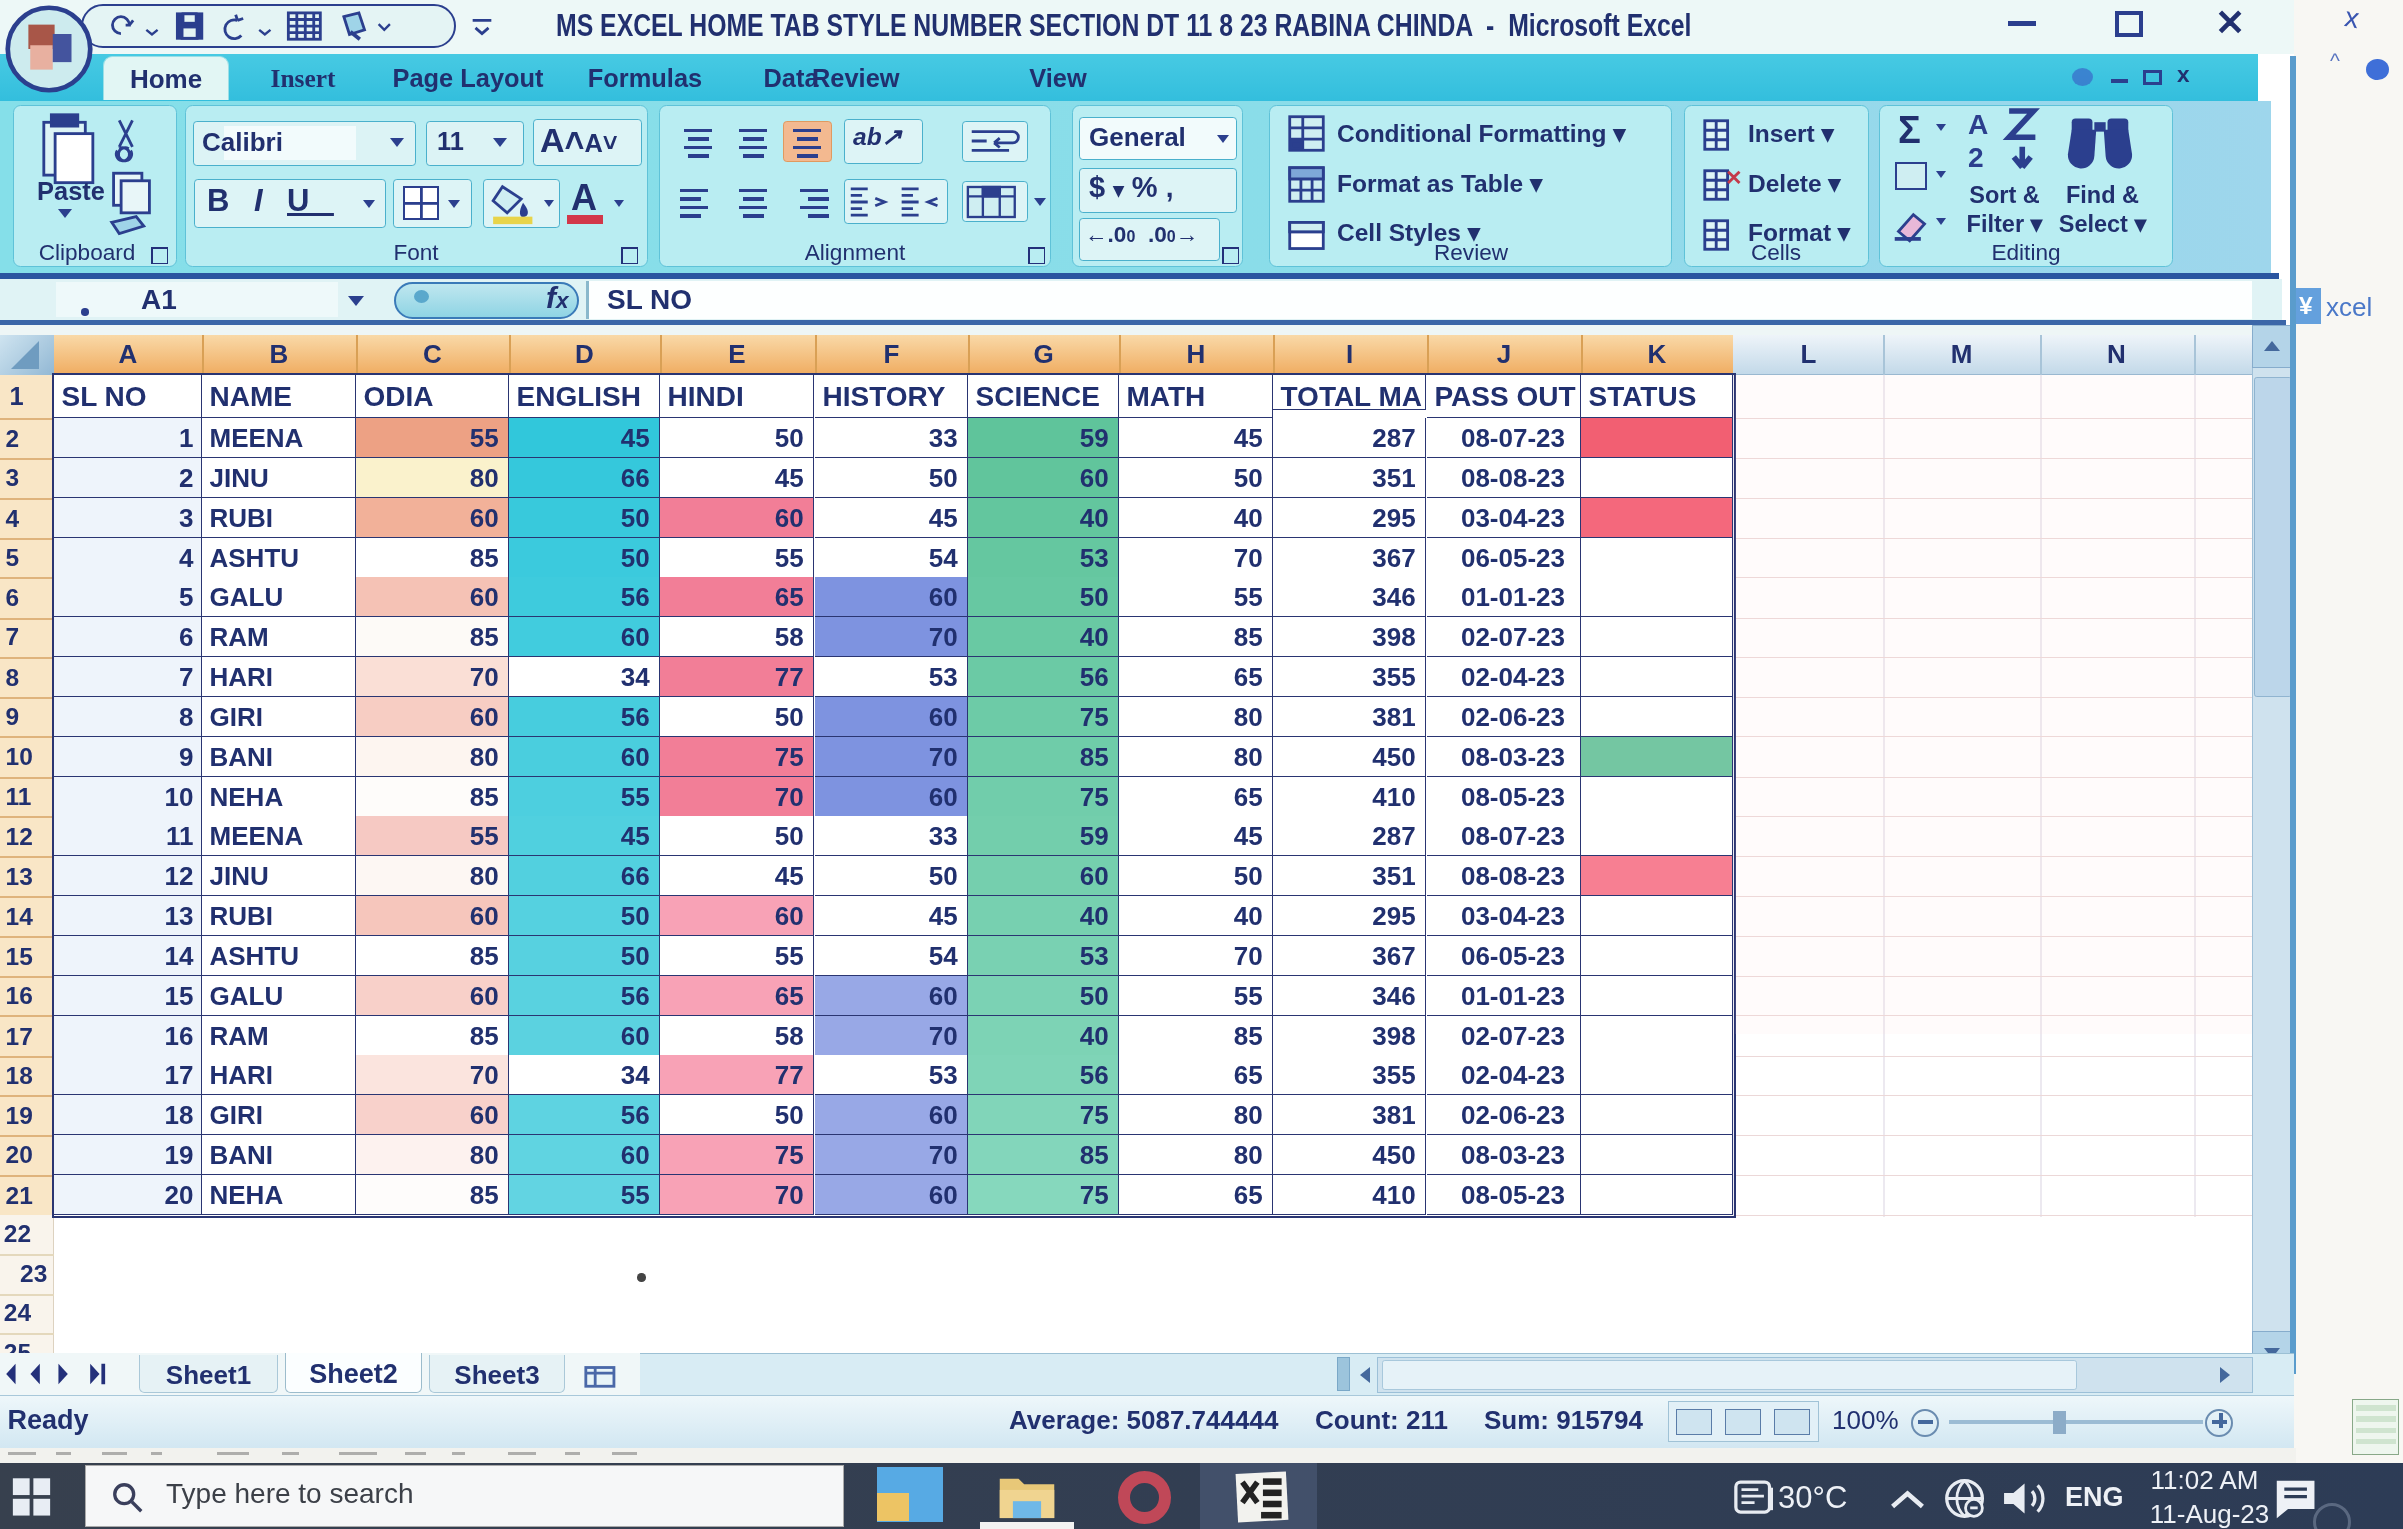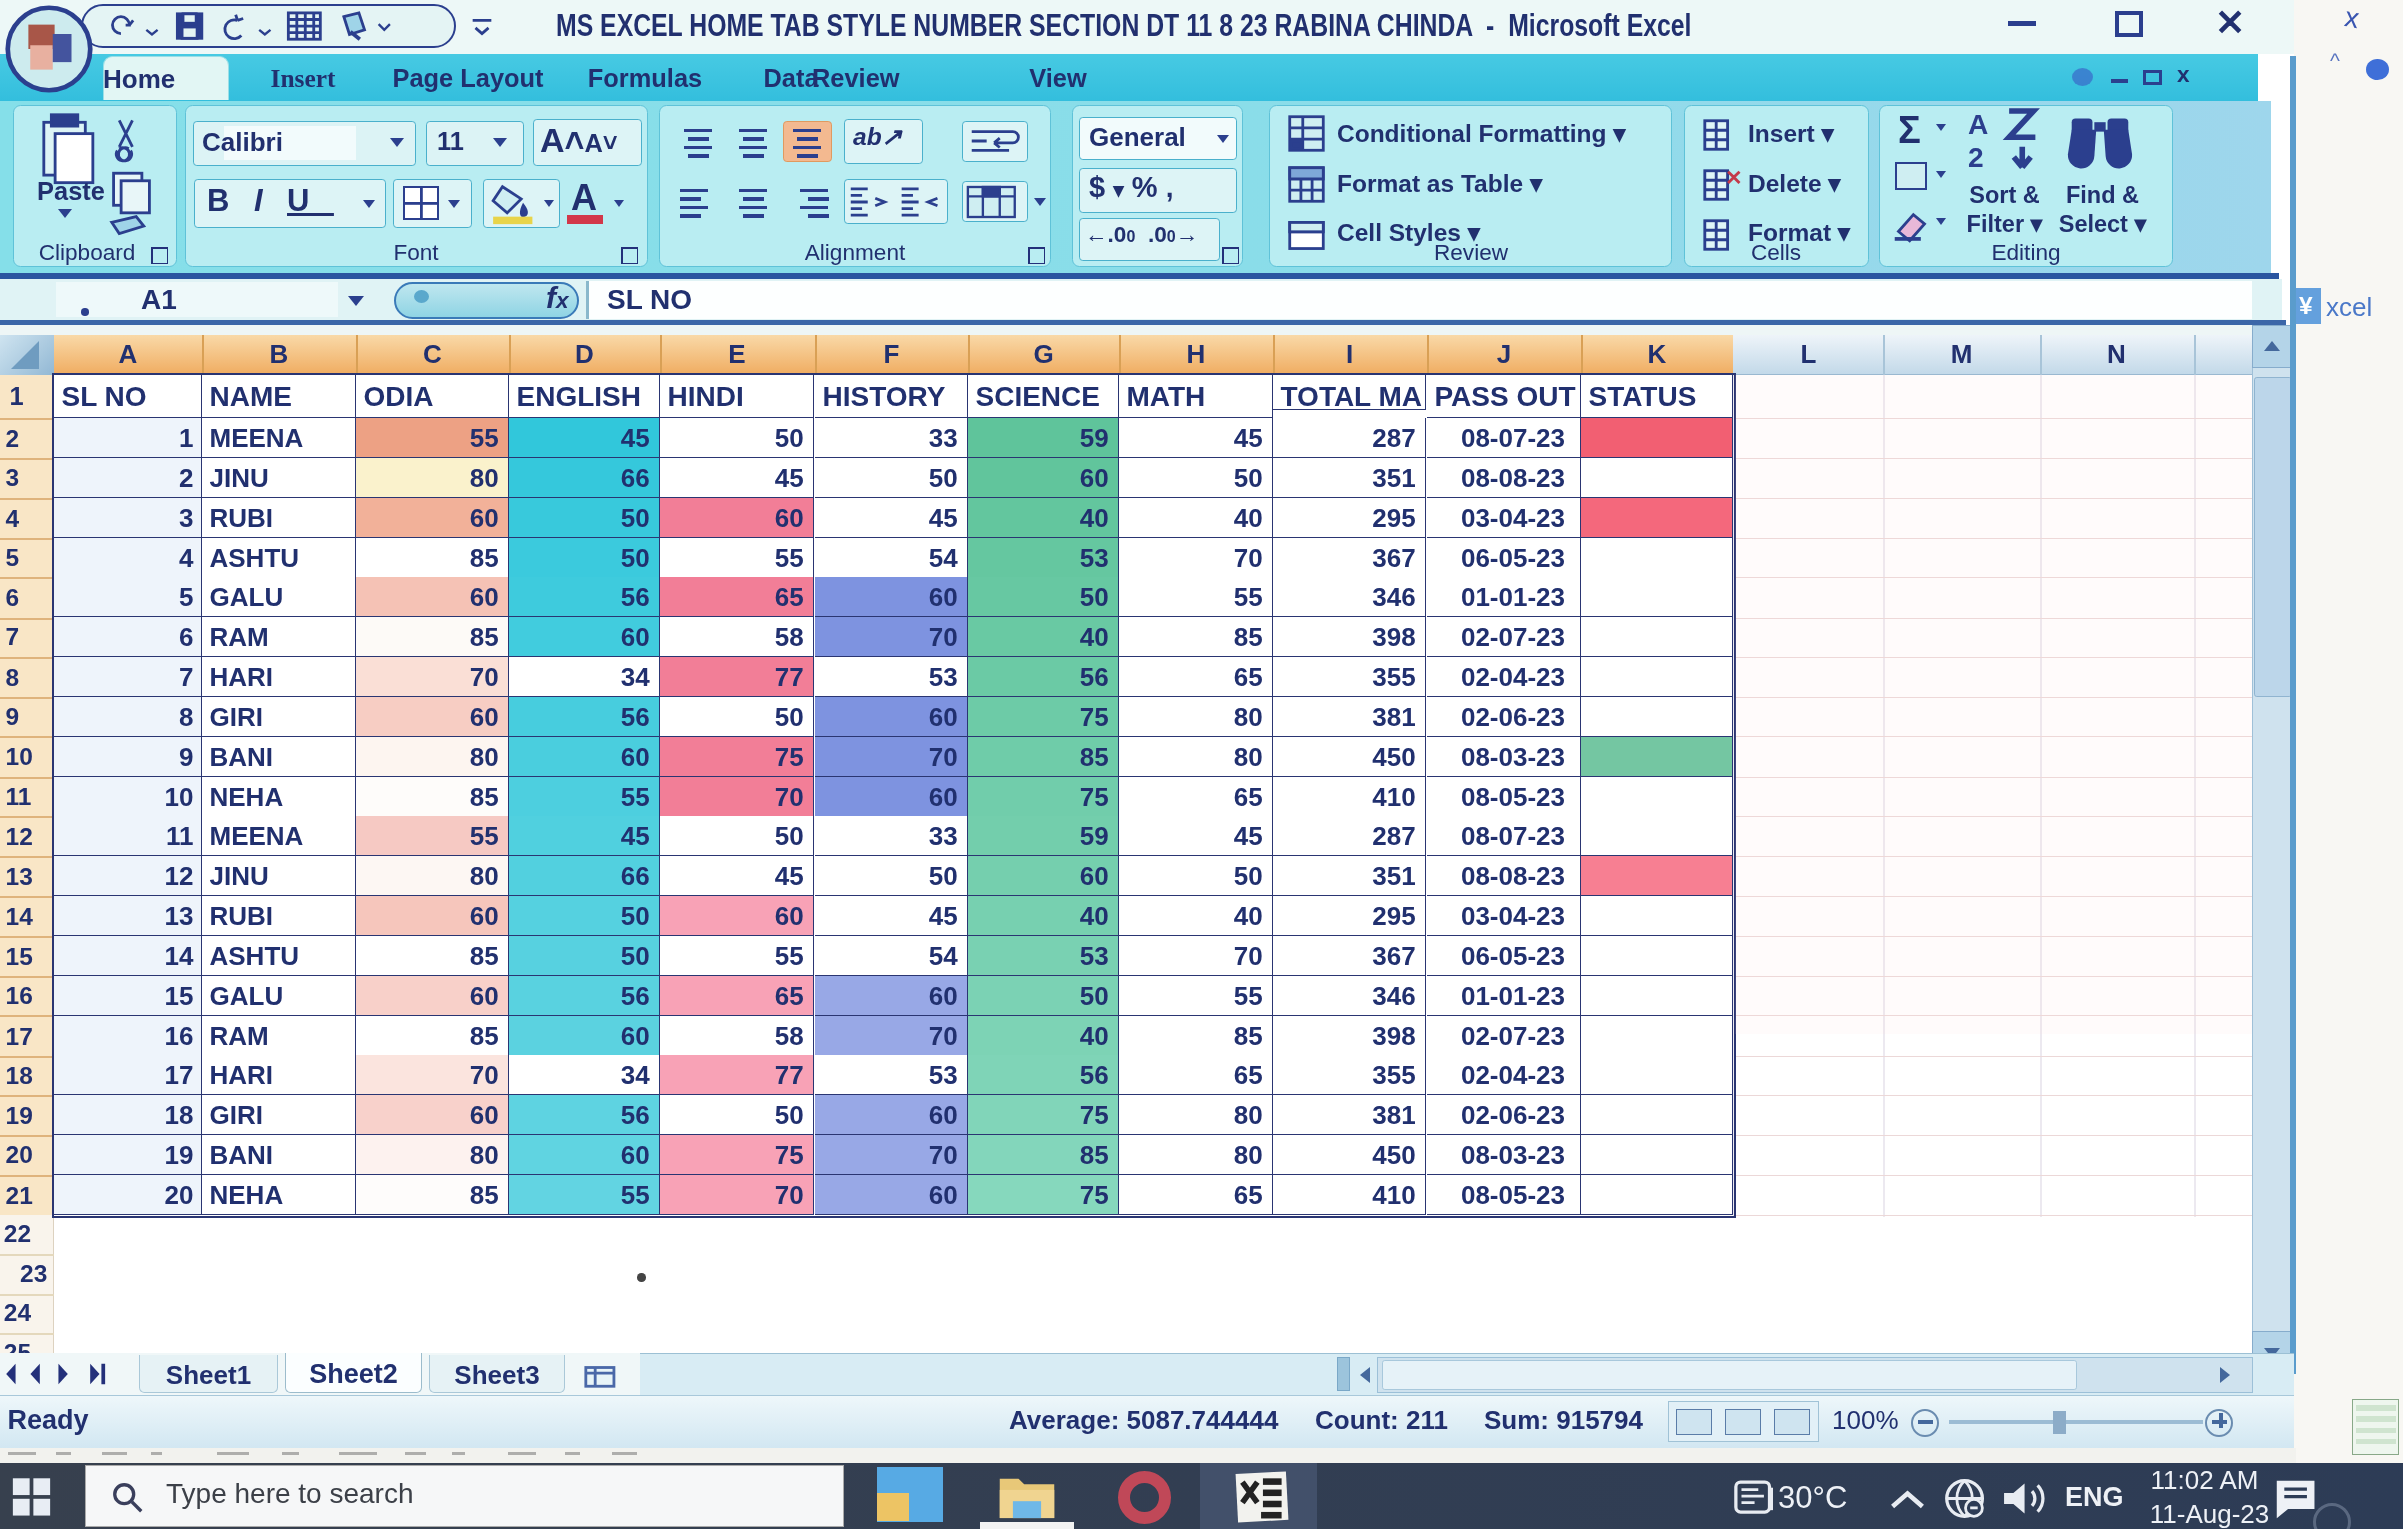--- a/index.html
+++ b/index.html
@@ -42,21 +42,21 @@
 <div class="abs" style="left:2115px;top:11.3px;width:28px;height:25.4px;border:4.7px solid #2b3f8e;"></div>
 <div class="abs nv" style="left:2215px;top:1.9px;font-size:36px;font-weight:700;">✕</div>
 <div class="abs" style="left:0;top:54px;width:2258px;height:47px;background:linear-gradient(#47cae3,#33bedd);"></div>
 <svg class="abs" style="left:3.8px;top:3.8px;" width="90" height="90" viewBox="0 0 96 96">
 <circle cx="48" cy="48" r="44" fill="#cdebee" stroke="#2b3f8e" stroke-width="5"></circle>
 <rect x="26" y="22" width="28" height="26" fill="#a85648"></rect>
 <rect x="28" y="44" width="24" height="26" fill="#e8b0a0"></rect>
 <rect x="52" y="32" width="20" height="30" fill="#44549e"></rect>
 </svg>
 <div class="abs" style="left:103px;top:56px;width:126px;height:44px;background:#e2f6f4;border-radius:9.4px 9.4px 0 0;border:1.9px solid #9adfe6;border-bottom:none;"></div>
-<div class="abs nv" style="left:103px;top:64px;width:126px;font-size:26px;font-weight:700;">Home</div>
+<div class="abs nv" style="left:103px;top:64px;width:126px;text-align:center;font-size:26px;font-weight:700;">Home</div>
 <div class="abs nv" style="left:303px;top:64px;width:226px;margin-left:-113px;text-align:center;font-size:25.4px;font-weight:700;font-family:Liberation Serif, serif;">Insert</div>
 <div class="abs nv" style="left:468px;top:64px;width:226px;margin-left:-113px;text-align:center;font-size:25.4px;font-weight:700;">Page Layout</div>
 <div class="abs nv" style="left:645px;top:64px;width:226px;margin-left:-113px;text-align:center;font-size:25.4px;font-weight:700;">Formulas</div>
 <div class="abs nv" style="left:791px;top:64px;width:226px;margin-left:-113px;text-align:center;font-size:25.4px;font-weight:700;">Data</div>
 <div class="abs nv" style="left:925px;top:64px;width:226px;margin-left:-113px;text-align:left;font-size:25.4px;font-weight:700;">Review</div>
 <div class="abs nv" style="left:1058px;top:64px;width:226px;margin-left:-113px;text-align:center;font-size:25.4px;font-weight:700;">View</div>
 <div class="abs" style="left:2072px;top:68px;width:21px;height:18px;border-radius:50%;background:#3a78cc;opacity:.85;"></div>
 <div class="abs" style="left:2111px;top:79px;width:17px;height:3.8px;background:#2b3f8e;"></div>
 <div class="abs" style="left:2143px;top:70px;width:19px;height:15px;border:3.8px solid #2b3f8e;"></div>
 <div class="abs nv" style="left:2177px;top:62px;font-size:22.6px;font-weight:700;">x</div>

